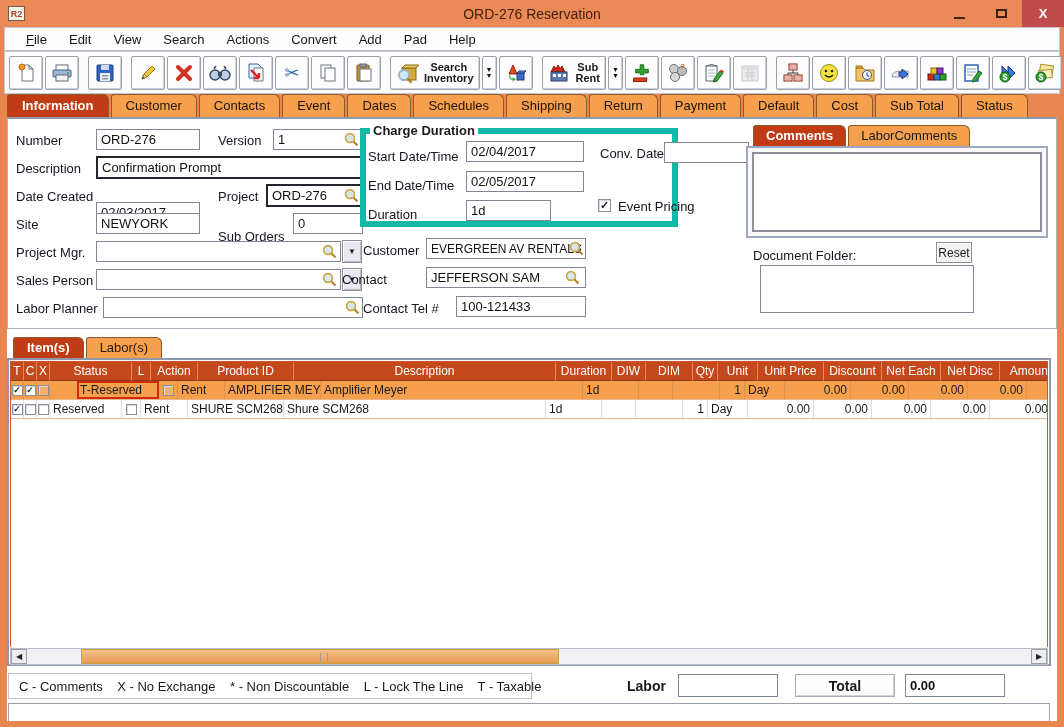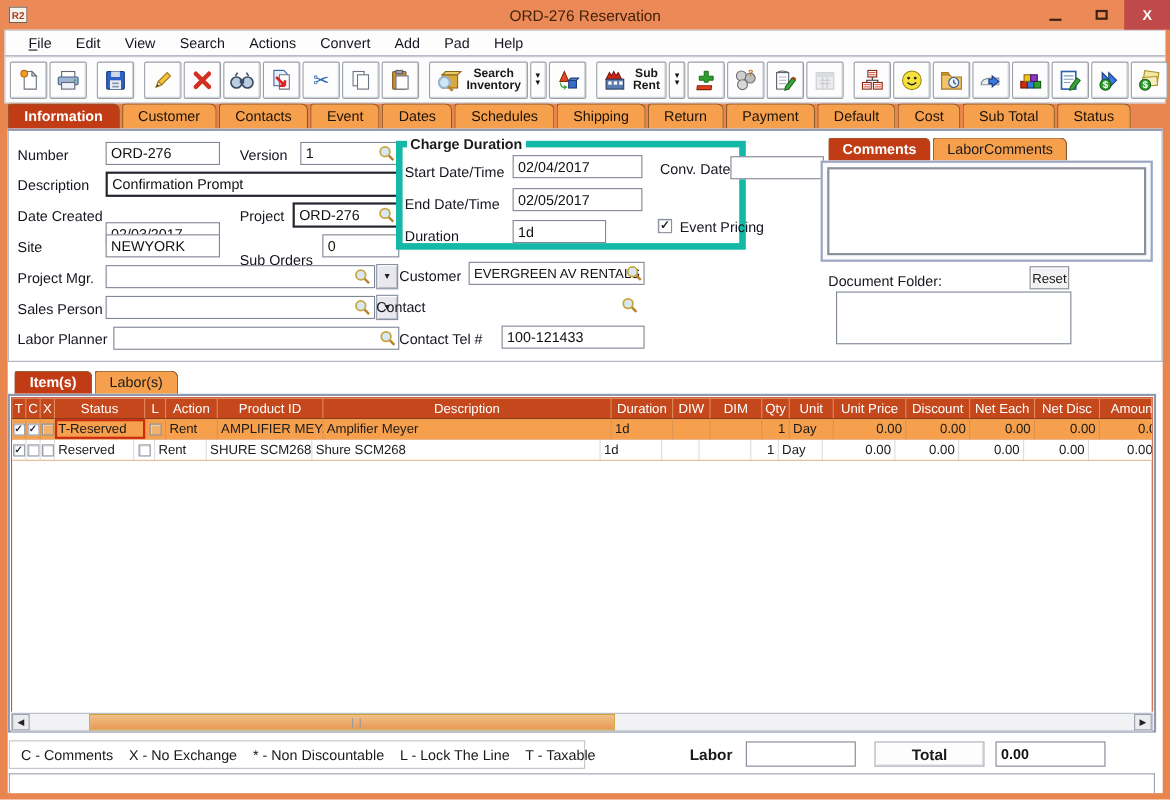--- a/index.html
+++ b/index.html
@@ -489,20 +489,21 @@
       <span class="flabel" style="left:355px;top:124px;">Customer</span>
       <input class="field" style="left: 418px; top: 119px; width: 160px; font-size: 12px;" value="EVERGREEN AV RENTALS">
       <span class="mag" style="left:561px;top:122px;">
           <svg width="15" height="15" viewBox="0 0 15 15">
             <circle cx="6" cy="6" r="4.4" fill="#d6e8f6" stroke="#caa53c" stroke-width="1.6"></circle>
             <path d="M9.5 9.5l4 4" stroke="#b5812c" stroke-width="2.2"></path>
           </svg>
         </span>
 
       <span class="flabel" style="left:334px;top:153px;">Contact</span>
+      <input class="field" style="left: 418px; top: 148px; width: 160px;" value="JEFFERSON SAM">
       <span class="mag" style="left:557px;top:151px;">
           <svg width="15" height="15" viewBox="0 0 15 15">
             <circle cx="6" cy="6" r="4.4" fill="#d6e8f6" stroke="#caa53c" stroke-width="1.6"></circle>
             <path d="M9.5 9.5l4 4" stroke="#b5812c" stroke-width="2.2"></path>
           </svg>
         </span>
 
       <span class="flabel" style="left:355px;top:182px;">Contact Tel #</span>
       <input class="field" style="left: 448px; top: 177px; width: 130px;" value="100-121433">
 
@@ -549,21 +550,21 @@
             <div class="trow selected">
               <div class="tcell ctr" style="width: 13px;">
                 <span class="cb checked"></span>
               </div>
               <div class="tcell ctr" style="width: 13px;">
                 <span class="cb checked"></span>
               </div>
               <div class="tcell ctr" style="width: 13px;">
                 <span class="cb tinted"></span>
               </div>
-              <div class="tcell focus" style="width: 82px;">T-Reserved</div>
+              <div class="tcell focus" style="width: 82px; margin-left: 27px;">T-Reserved</div>
               <div class="tcell ctr" style="width: 19px;">
                 <span class="cb tinted"></span>
               </div>
               <div class="tcell" style="width: 47px;">Rent</div>
               <div class="tcell" style="width: 96px;">AMPLIFIER MEY...</div>
               <div class="tcell" style="width: 262px;">Amplifier Meyer</div>
               <div class="tcell" style="width: 56px;">1d</div>
               <div class="tcell" style="width: 34px;"></div>
               <div class="tcell" style="width: 47px;"></div>
               <div class="tcell num" style="width: 25px;">1</div>

